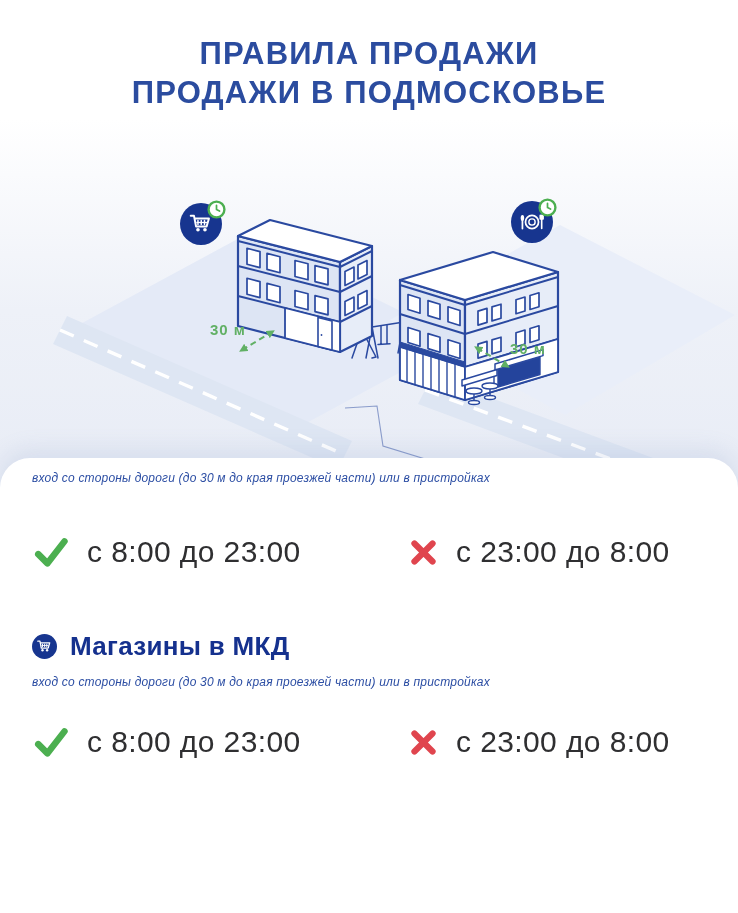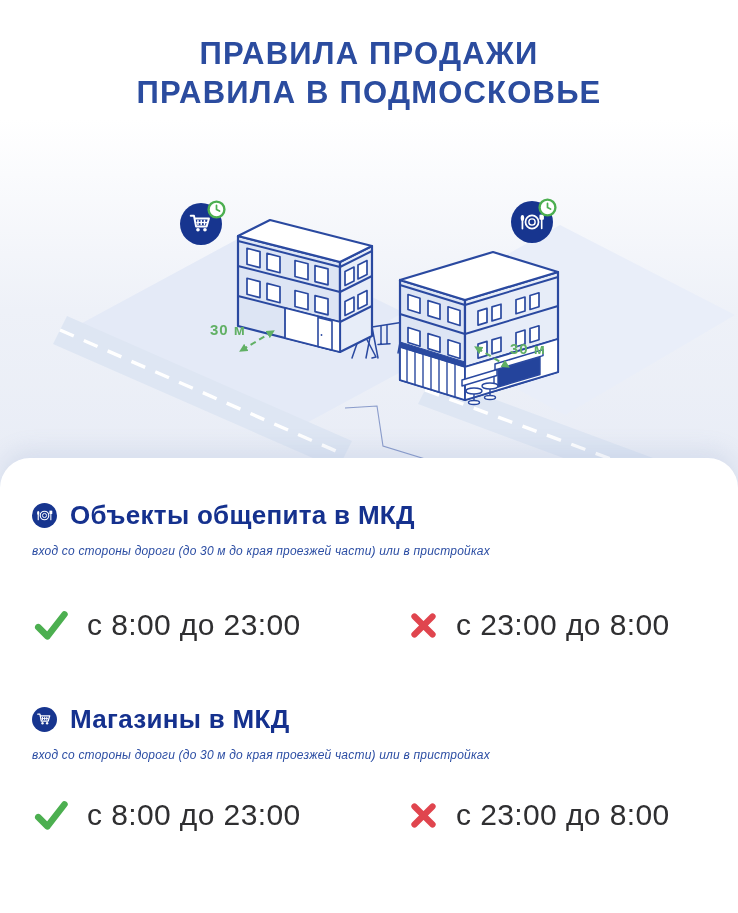--- a/index.html
+++ b/index.html
@@ -67,21 +67,21 @@
     <symbol id="sym-cross" viewBox="0 0 24 24">
       <path d="M5 5 L19 19 M19 5 L5 19" fill="none" stroke="#e0454e" stroke-width="4.8" stroke-linecap="round"></path>
     </symbol>
   </defs>
 </svg>
 
 <div class="poster">
 
   <div class="title">
     <div>ПРАВИЛА ПРОДАЖИ</div>
-    <div>ПРАВИЛА В ПОДМОСКОВЬЕ</div>
+    <div>ПРОДАЖИ В ПОДМОСКОВЬЕ</div>
   </div>
 
   <svg class="scene" viewBox="0 0 738 335">
     <defs>
       <marker id="ah" viewBox="0 0 10 10" refX="6" refY="5" markerWidth="4.2" markerHeight="4.2" orient="auto-start-reverse">
         <path d="M0 0 L10 5 L0 10 Z" fill="#61b065"></path>
       </marker>
     </defs>
 
     <polygon points="60,205 245,105 460,210 275,310" fill="#e4eaf7"></polygon>
@@ -202,27 +202,20 @@
     <g>
       <circle cx="532" cy="92" r="21" fill="#17358f"></circle>
       <use href="#sym-dining" x="518" y="78" width="28" height="28"></use>
       <use href="#sym-clockbadge" x="538" y="68" width="19" height="19"></use>
     </g>
   </svg>
 
   <div class="card">
 
     <div class="section">
-      <div class="sec-head first">
-        <svg class="sec-badge" viewBox="0 0 24 24">
-          <circle cx="12" cy="12" r="12" fill="#17358f"></circle>
-          <use href="#sym-dining" x="3.2" y="3.2" width="17.6" height="17.6"></use>
-        </svg>
-        <span class="sec-title">Объекты общепита в МКД</span>
-      </div>
       <div class="sec-sub">вход со стороны дороги (до 30 м до края проезжей части) или в пристройках</div>
       <div class="time-row">
         <div class="time-item allowed">
           <svg class="mark-check" viewBox="0 0 24 24">
               <use href="#sym-check"></use>
             </svg>
           <span class="time-text">с 8:00 до 23:00</span>
         </div>
         <div class="time-item">
           <svg class="mark-cross" viewBox="0 0 24 24">

